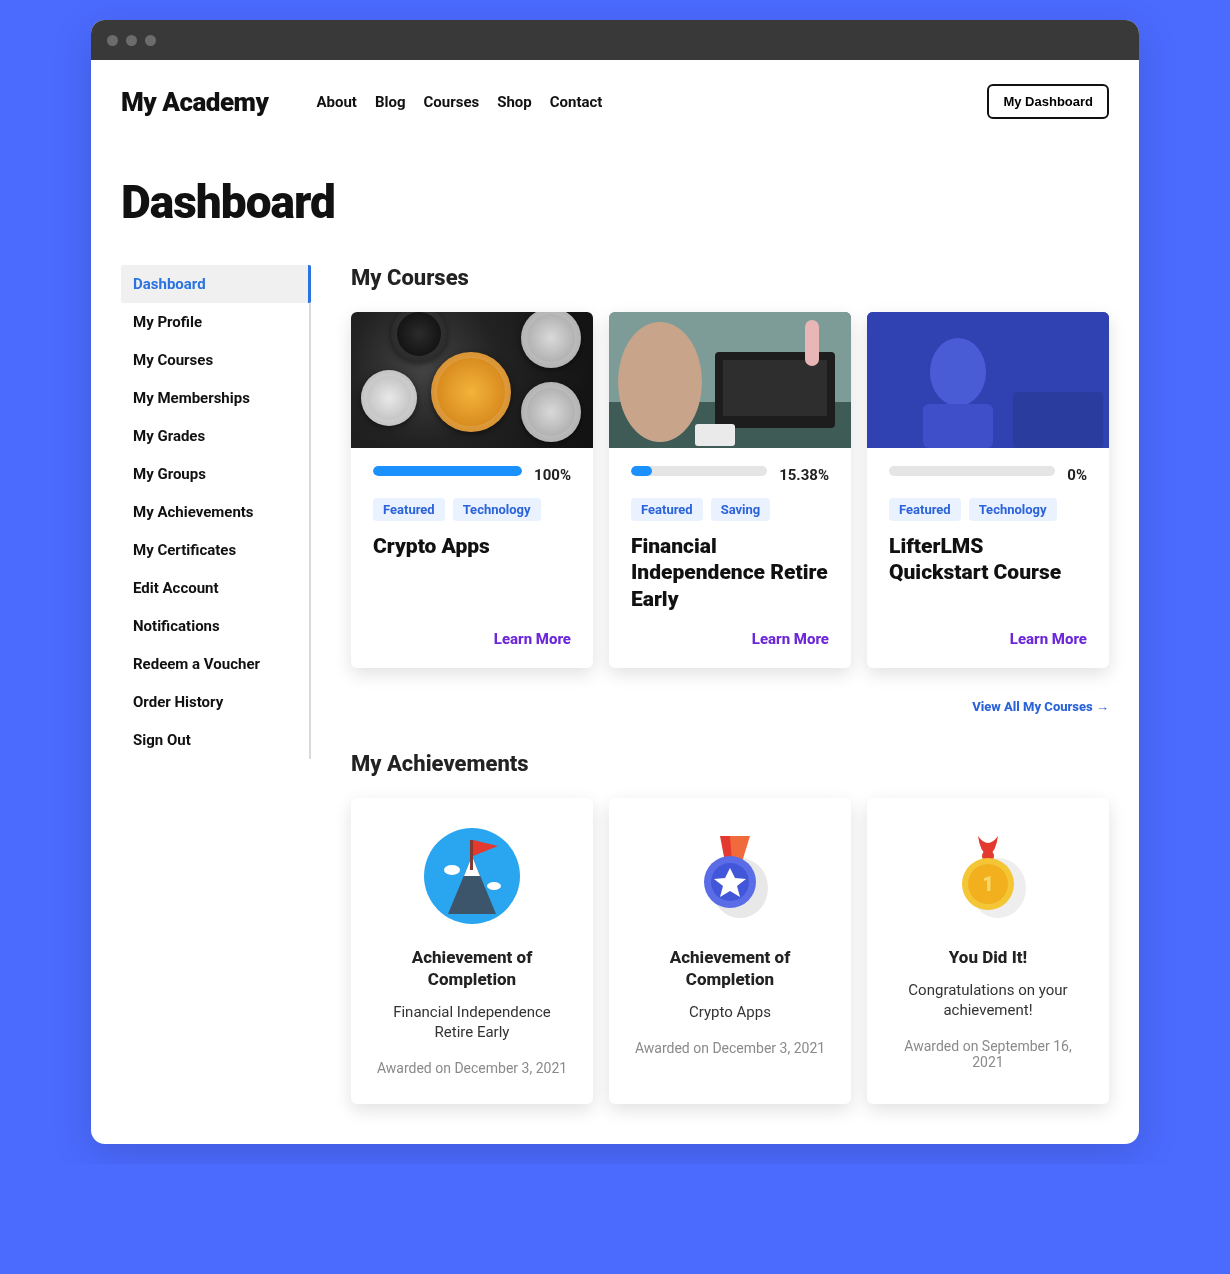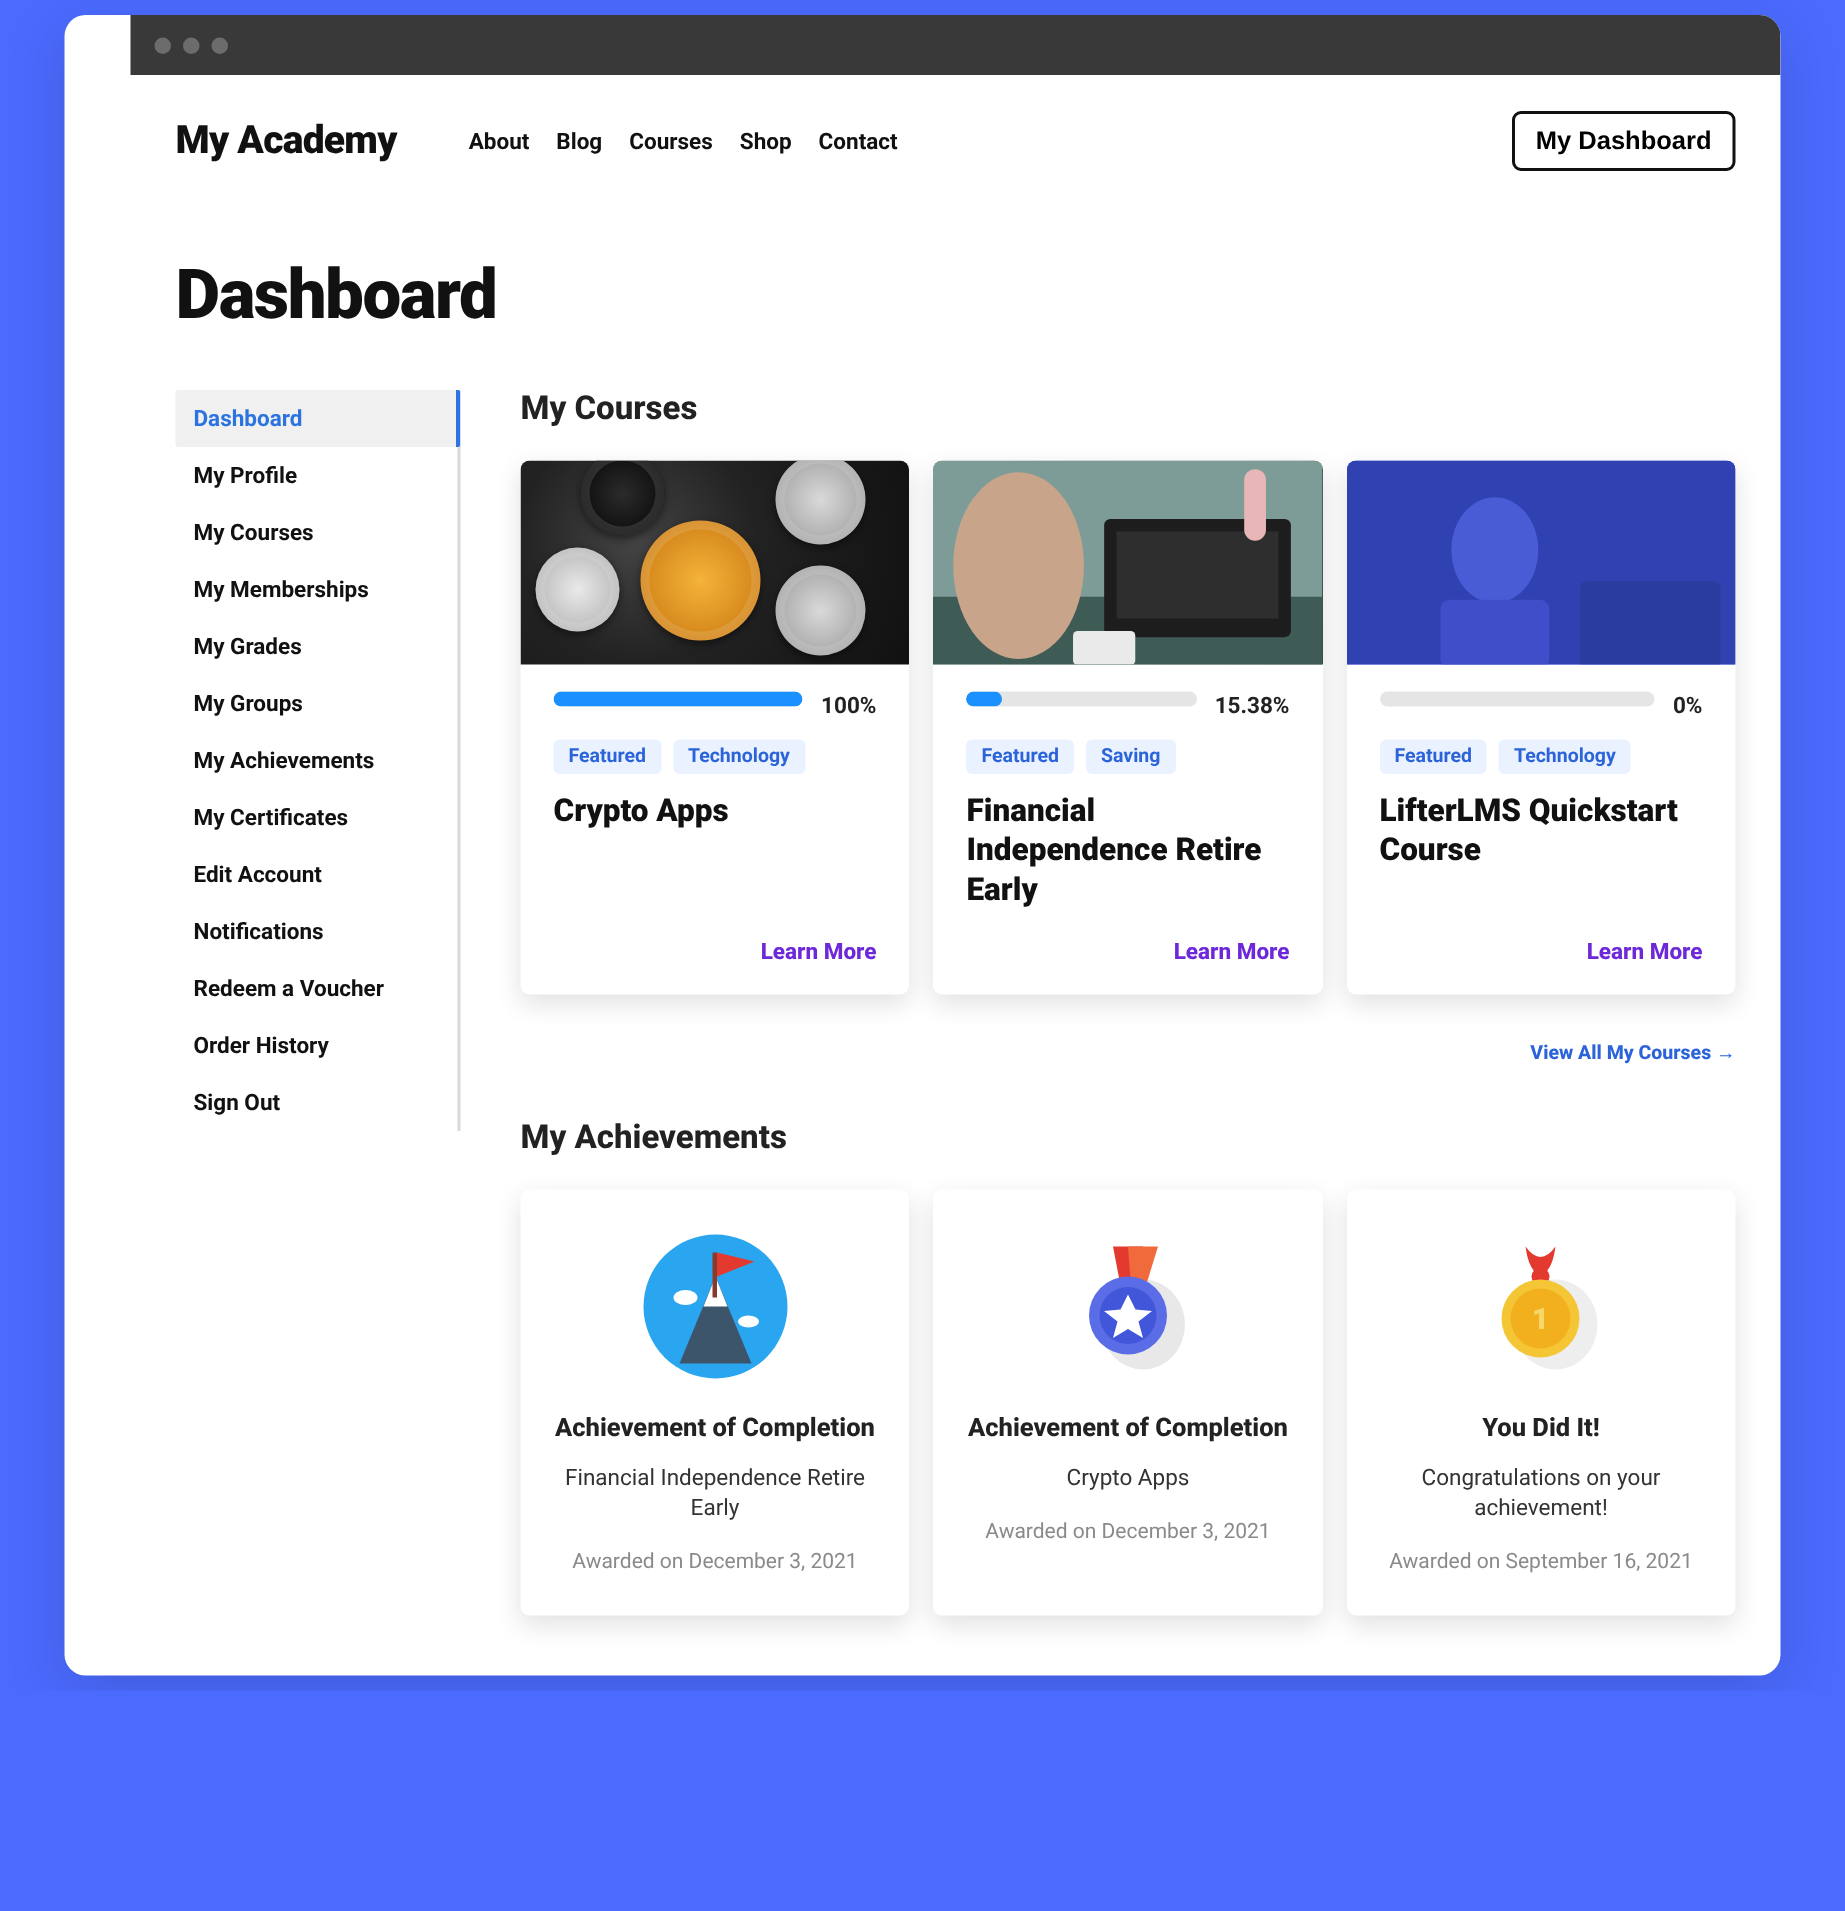--- a/index.html
+++ b/index.html
@@ -5,24 +5,23 @@
   * { box-sizing: border-box; margin: 0; padding: 0; }
   body {
     font-family: -apple-system, BlinkMacSystemFont, "Segoe UI", Roboto, "Helvetica Neue", Arial, sans-serif;
     background: #4b6bff;
     padding: 10px;
   }
   .browser-window {
     background: #fff;
     border-radius: 14px;
     overflow: hidden;
-    width: 1144px;
-    margin: 0 auto;
+    width: 1048px;
+    margin: 10px auto;
     box-shadow: 0 10px 40px rgba(0,0,0,.15);
-    padding-left: 44px;
   }
   .titlebar {
     background: #393939;
     height: 40px;
     display: flex;
     align-items: center;
     padding: 0 16px;
     gap: 8px;
   }
   .dot { width: 11px; height: 11px; border-radius: 50%; background: #6c6c6c; }
@@ -46,21 +45,21 @@
     color: #111;
     text-decoration: none;
     cursor: pointer;
   }
   .dash-btn {
     margin-left: auto;
     border: 2px solid #111;
     border-radius: 6px;
     padding: 8px 14px;
     font-weight: 700;
-    font-size: 17px;
+    font-size: 13px;
     background: #fff;
     cursor: pointer;
   }
   h1.page-title {
     font-size: 46px;
     font-weight: 900;
     letter-spacing: -1px;
     color: #111;
     margin-bottom: 36px;
   }

